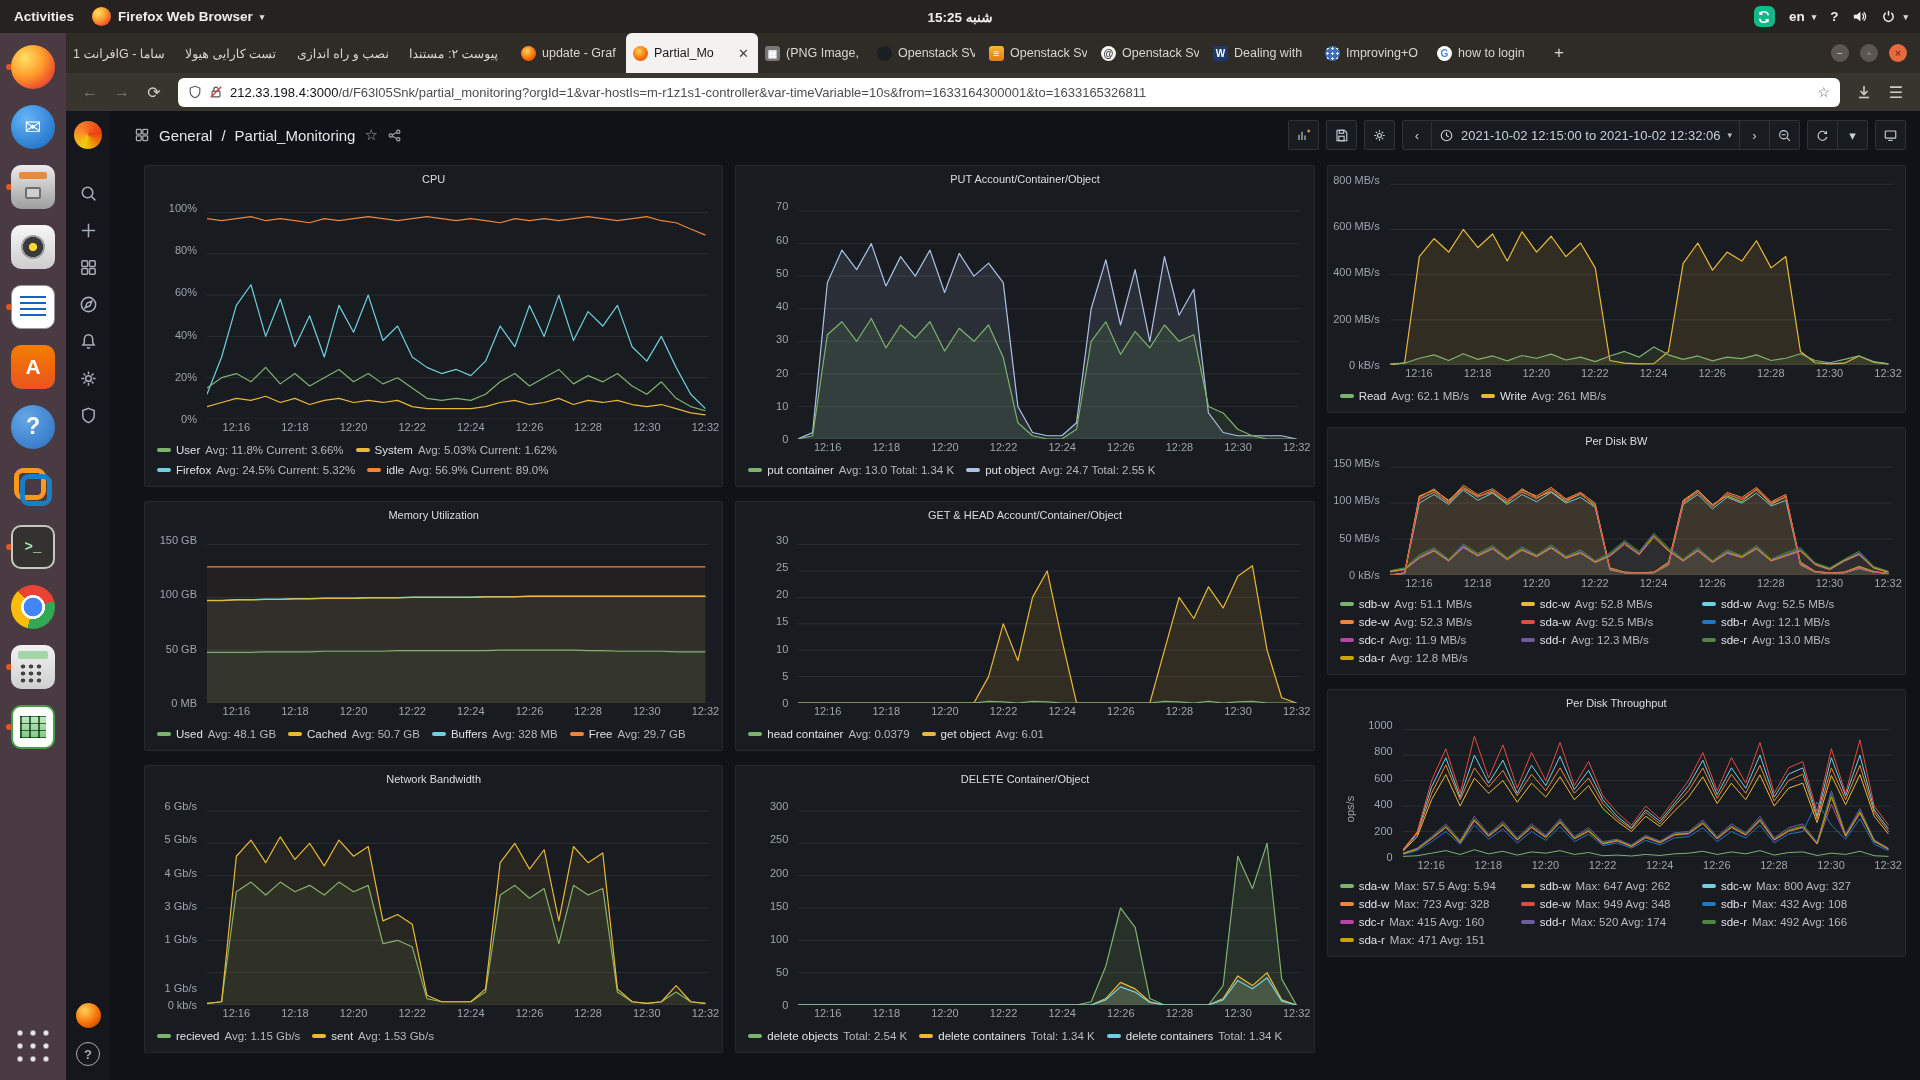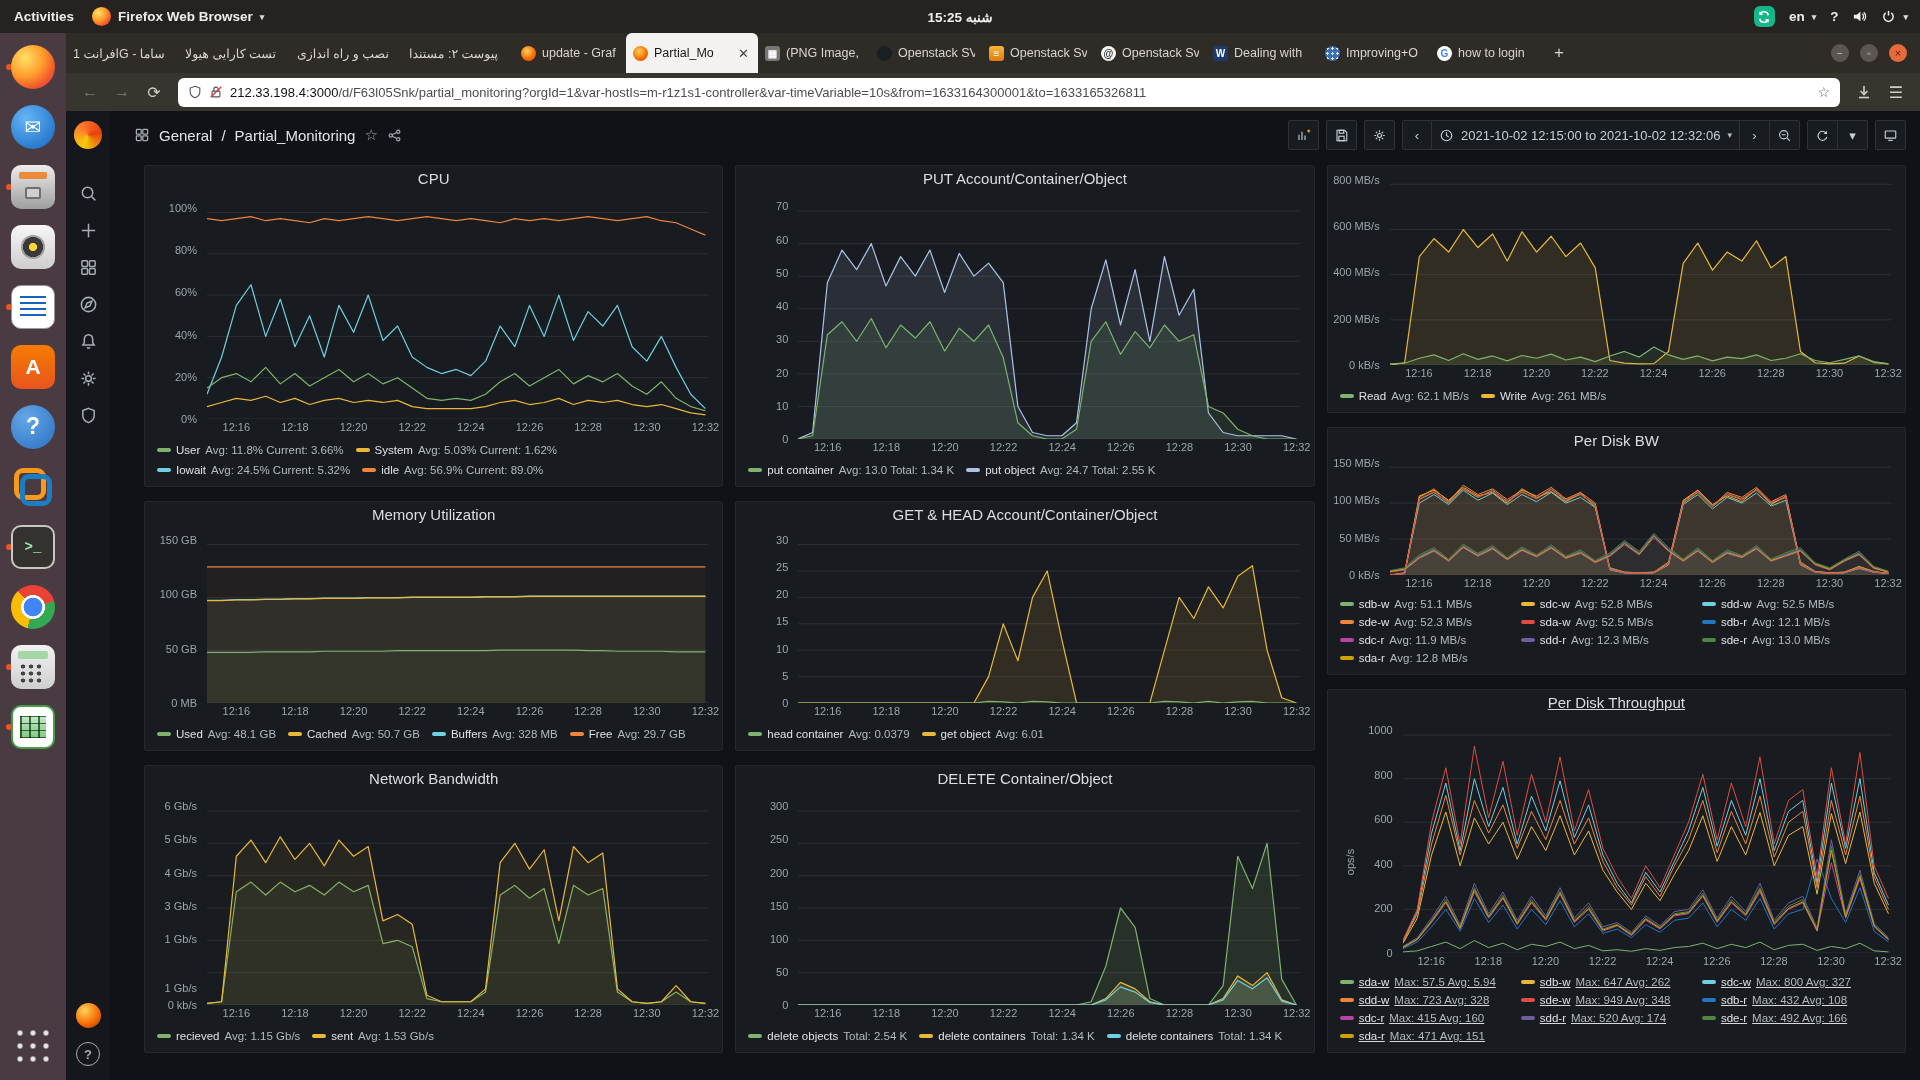--- a/index.html
+++ b/index.html
@@ -135,23 +135,23 @@
 
   .g-dash { flex:1; display:flex; gap:12px; padding:6px 14px 10px 34px; min-height:0; }
   .g-col { flex:1; display:flex; flex-direction:column; gap:14px; min-width:0; }
   .panel { background:#181b1f; border:1px solid #25282e; border-radius:2px; display:flex;
     flex-direction:column; min-height:0; flex:0 0 auto; }
   .gc0 .panel:nth-child(1), .gc1 .panel:nth-child(1) { height:322px; }
   .gc0 .panel:nth-child(2), .gc1 .panel:nth-child(2) { height:250px; }
   .gc0 .panel:nth-child(3), .gc1 .panel:nth-child(3) { height:288px; }
   .gc2 .panel:nth-child(1) { height:248px; }
   .gc2 .panel:nth-child(2) { height:248px; }
-  .gc2 .panel:nth-child(3) { height:364px;text-decoration:underline; }
+  .gc2 .panel:nth-child(3) { height:268px; }
   .p-title { height:25px; flex:0 0 auto; display:flex; align-items:center; justify-content:center;
-    font-size:15px; font-weight:500; color:#dcdde2; }
+    font-size:11px; font-weight:500; color:#dcdde2; }
   .p-chart { flex:1; position:relative; margin:2px 10px 0 6px; min-height:0; }
   .yaxis { position:absolute; left:0; top:0; bottom:17px; width:52px; }
   .has-ylab .yaxis { left:13px; }
   .ytick { position:absolute; right:6px; transform:translateY(-50%); font-size:11px; color:#9da5ad; white-space:nowrap; }
   .plot { position:absolute; left:56px; right:4px; top:5px; bottom:17px; }
   .has-ylab .plot { left:69px; }
   .plot svg { width:100%; height:100%; display:block; }
   .grid { stroke:rgba(255,255,255,.09); stroke-width:1; vector-effect:non-scaling-stroke; }
   .xaxis { position:absolute; left:56px; right:4px; bottom:0; height:15px; }
   .has-ylab .xaxis { left:69px; }
@@ -536,21 +536,21 @@
     <div class="p-legend"><span class="li">
                       <span class="sw" style="background: rgb(126, 178, 109);"></span>
                       <span class="lname">User</span>
                       <span class="lstat">Avg: 11.8% Current: 3.66%</span>
                     </span><span class="li">
                       <span class="sw" style="background: rgb(234, 184, 57);"></span>
                       <span class="lname">System</span>
                       <span class="lstat">Avg: 5.03% Current: 1.62%</span>
                     </span><span class="li">
                       <span class="sw" style="background: rgb(110, 208, 224);"></span>
-                      <span class="lname">Iowait</span>
+                      <span class="lname">Firefox</span>
                       <span class="lstat">Avg: 24.5% Current: 5.32%</span>
                     </span><span class="li">
                       <span class="sw" style="background: rgb(239, 132, 60);"></span>
                       <span class="lname">idle</span>
                       <span class="lstat">Avg: 56.9% Current: 89.0%</span>
                     </span></div>
   </div>
                 <div class="panel">
     <div class="p-title">
                     <span>Memory Utilization</span>

